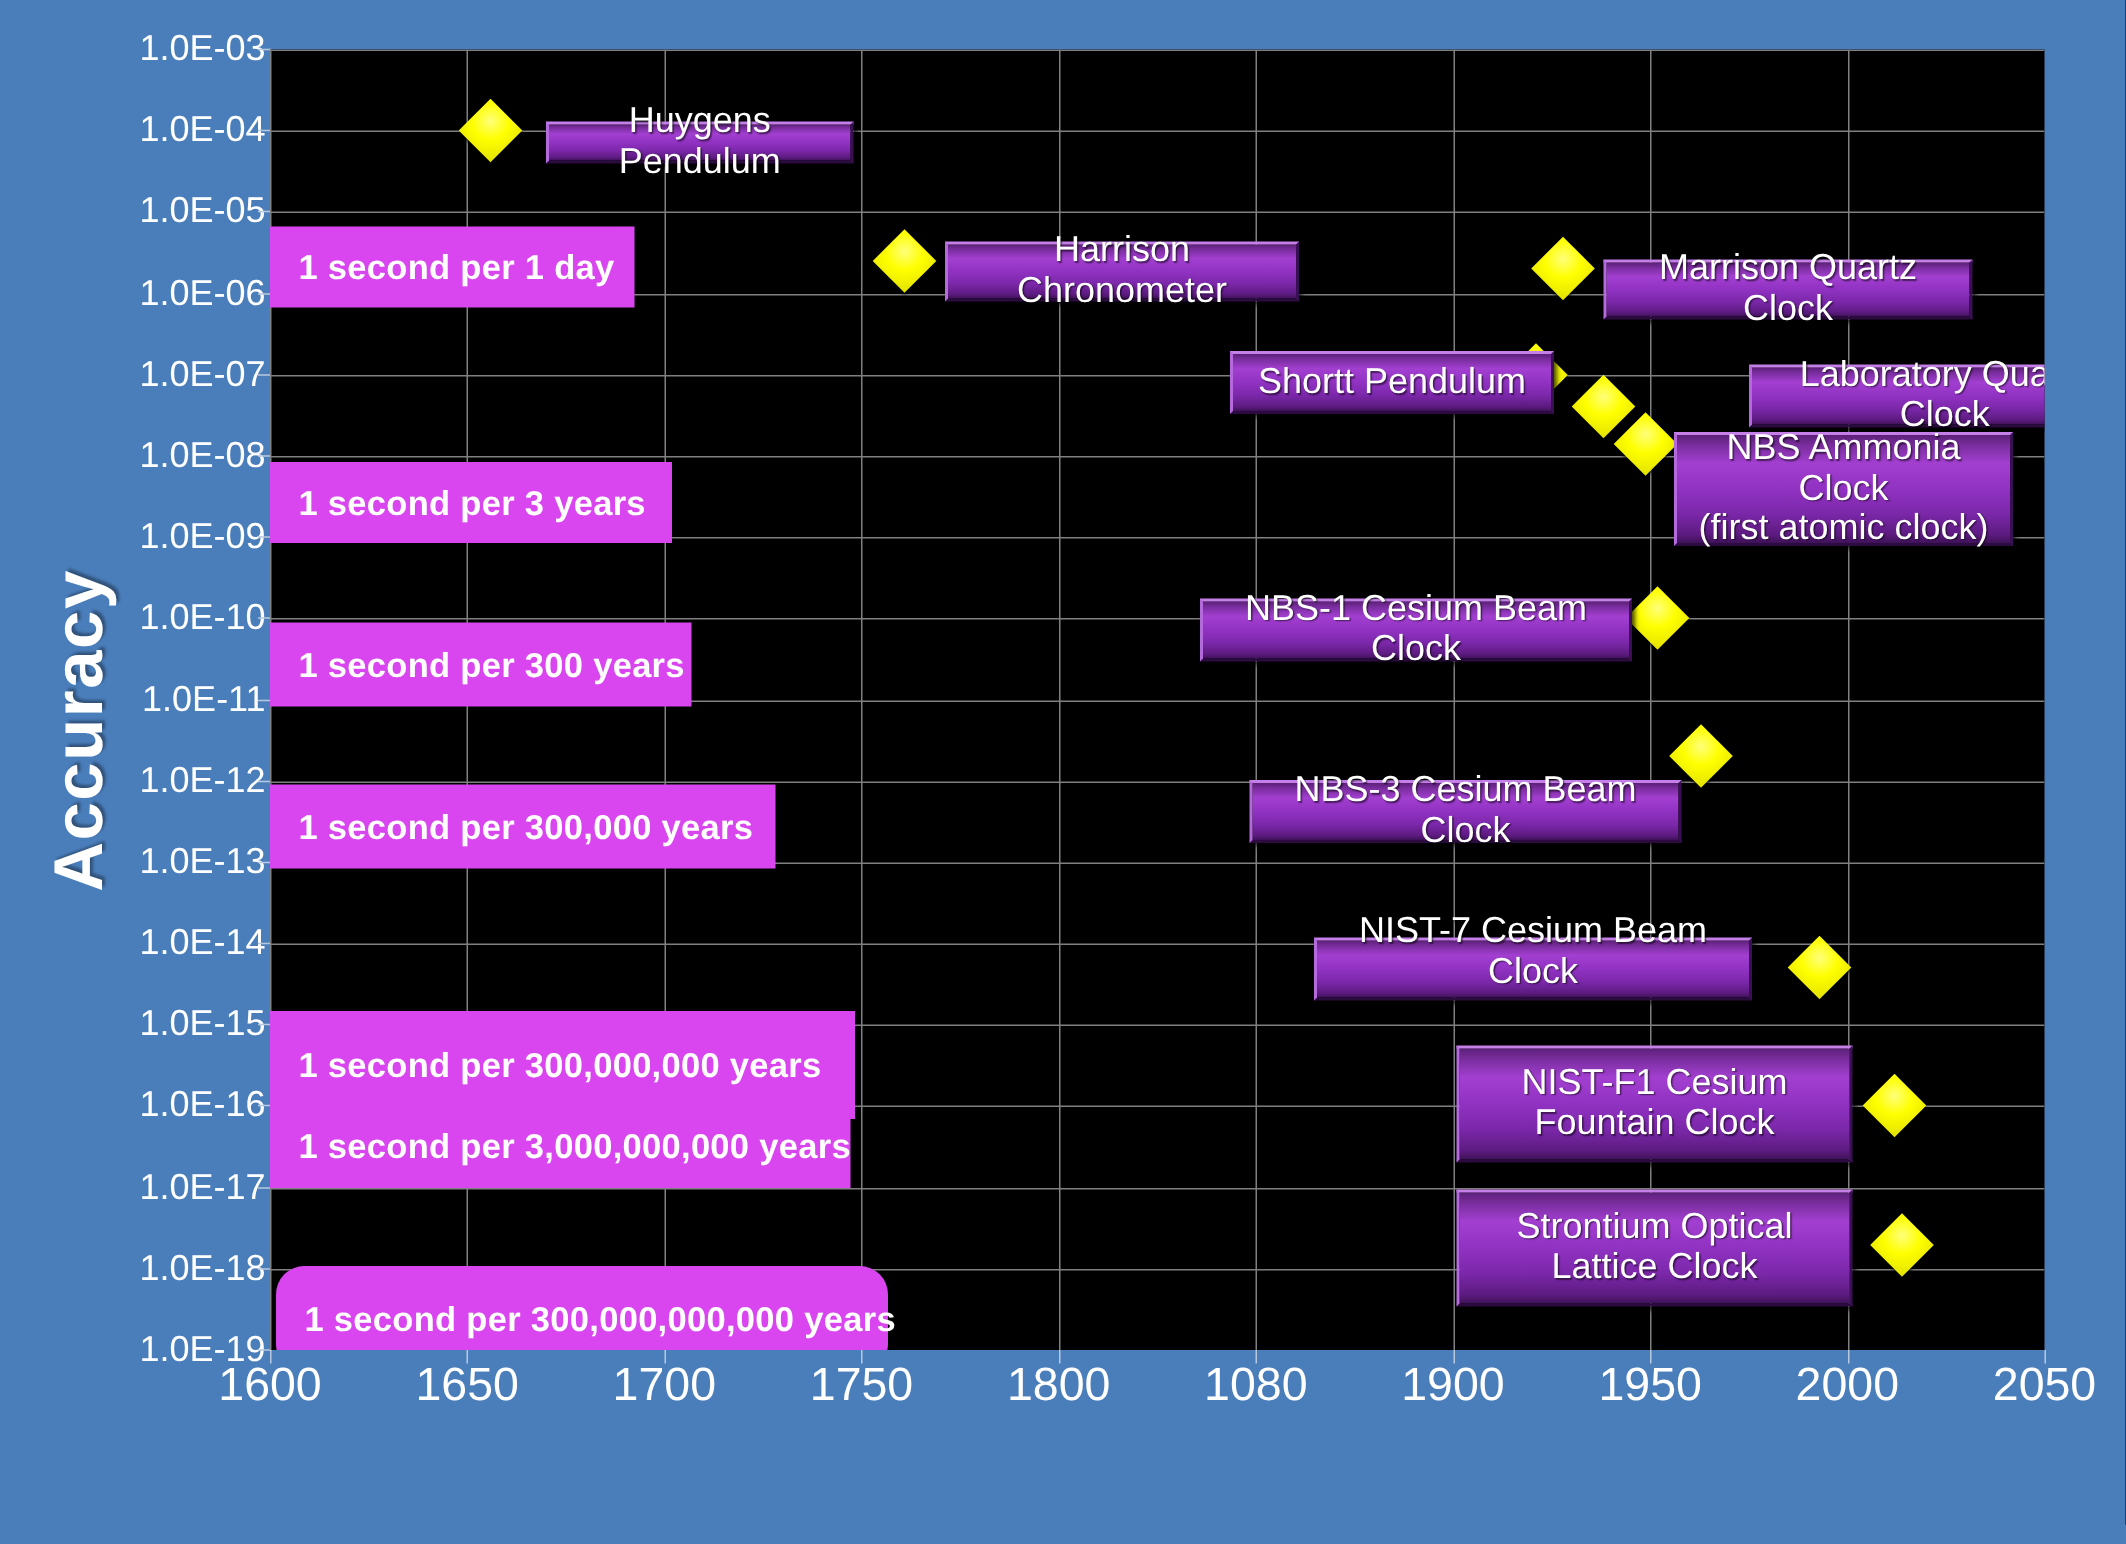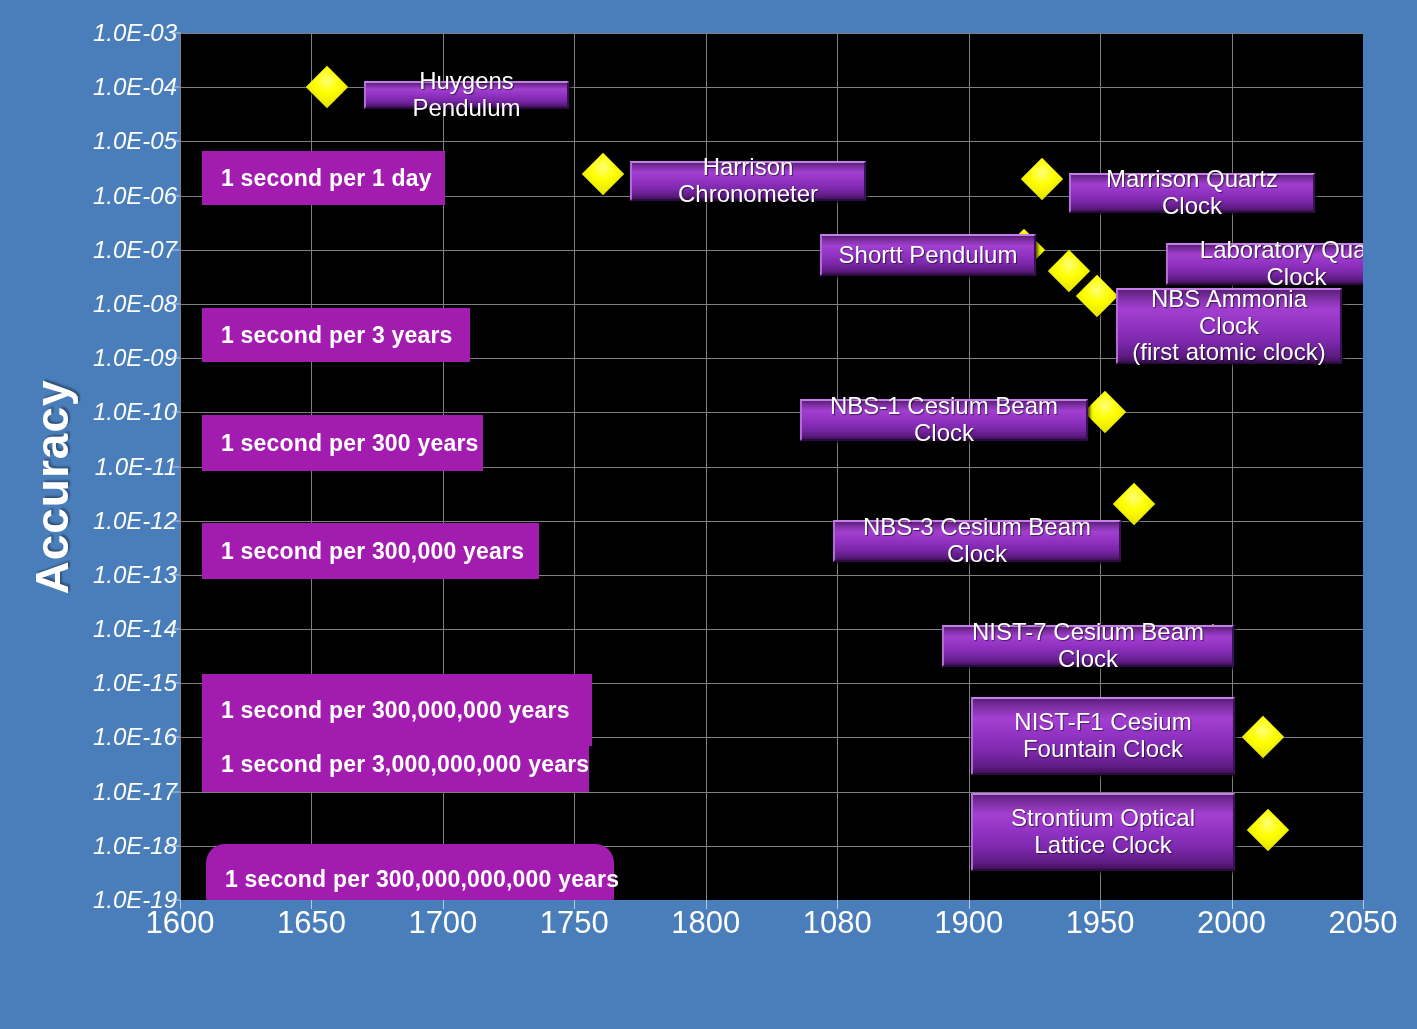--- a/index.html
+++ b/index.html
@@ -51,49 +51,47 @@
   .ytick{
     position:absolute;
     right:1240px;
     width:150px;
     text-align:right;
     color:#ffffff;
     font-size:24px;
     font-weight:normal;
     transform:translateY(-50%);
     white-space:nowrap;
-    font-style:italic;
   }
   .ytickmark{position:absolute;left:172px;width:9px;height:1px;background:#b9c9dd;transform:translateY(-50%);}
   .xtick{
     position:absolute;
     top:905px;
     width:120px;
     text-align:center;
     color:#ffffff;
     font-size:31px;
     transform:translateX(-50%);
     white-space:nowrap;
   }
   .xtickmark{position:absolute;top:900px;height:9px;width:1px;background:#b9c9dd;}
 
   
   .orange-label{
     position:absolute;
-    background:#a21caf;
+    background:#d946ef;
     color:#ffffff;
     font-size:23px;
     font-weight:bold;
     display:flex;
     align-items:center;
     padding-left:19px;
     box-sizing:border-box;
     letter-spacing:0.2px;
     white-space:nowrap;
-    margin-left:22px;
   }
 
   
   .purple-label{
     position:absolute;
     box-sizing:border-box;
     color:#ffffff;
     font-size:24px;
     display:flex;
     align-items:center;
@@ -262,21 +260,21 @@
         </div>
         <div class="purple-label" style="left: 936px; top: 255px; width: 226px; height: 76px;">
           <span>NBS Ammonia Clock<br>(first atomic clock)</span>
         </div>
         <div class="purple-label" style="left: 620px; top: 366px; width: 288px; height: 42px;">
           <span>NBS-1 Cesium Beam Clock</span>
         </div>
         <div class="purple-label" style="left: 653px; top: 487px; width: 288px; height: 42px;">
           <span>NBS-3 Cesium Beam Clock</span>
         </div>
-        <div class="purple-label" style="left: 762px; top: 592px; width: 292px; height: 42px;">
+        <div class="purple-label" style="left: 696px; top: 592px; width: 292px; height: 42px; align-items: flex-end;">
           <span>NIST-7 Cesium Beam Clock</span>
         </div>
         <div class="purple-label" style="left: 791px; top: 664px; width: 264px; height: 78px;">
           <span>NIST-F1 Cesium Fountain Clock</span>
         </div>
         <div class="purple-label" style="left: 791px; top: 760px; width: 264px; height: 78px;">
           <span>Strontium Optical Lattice Clock</span>
         </div>
       </div>
   </div>

